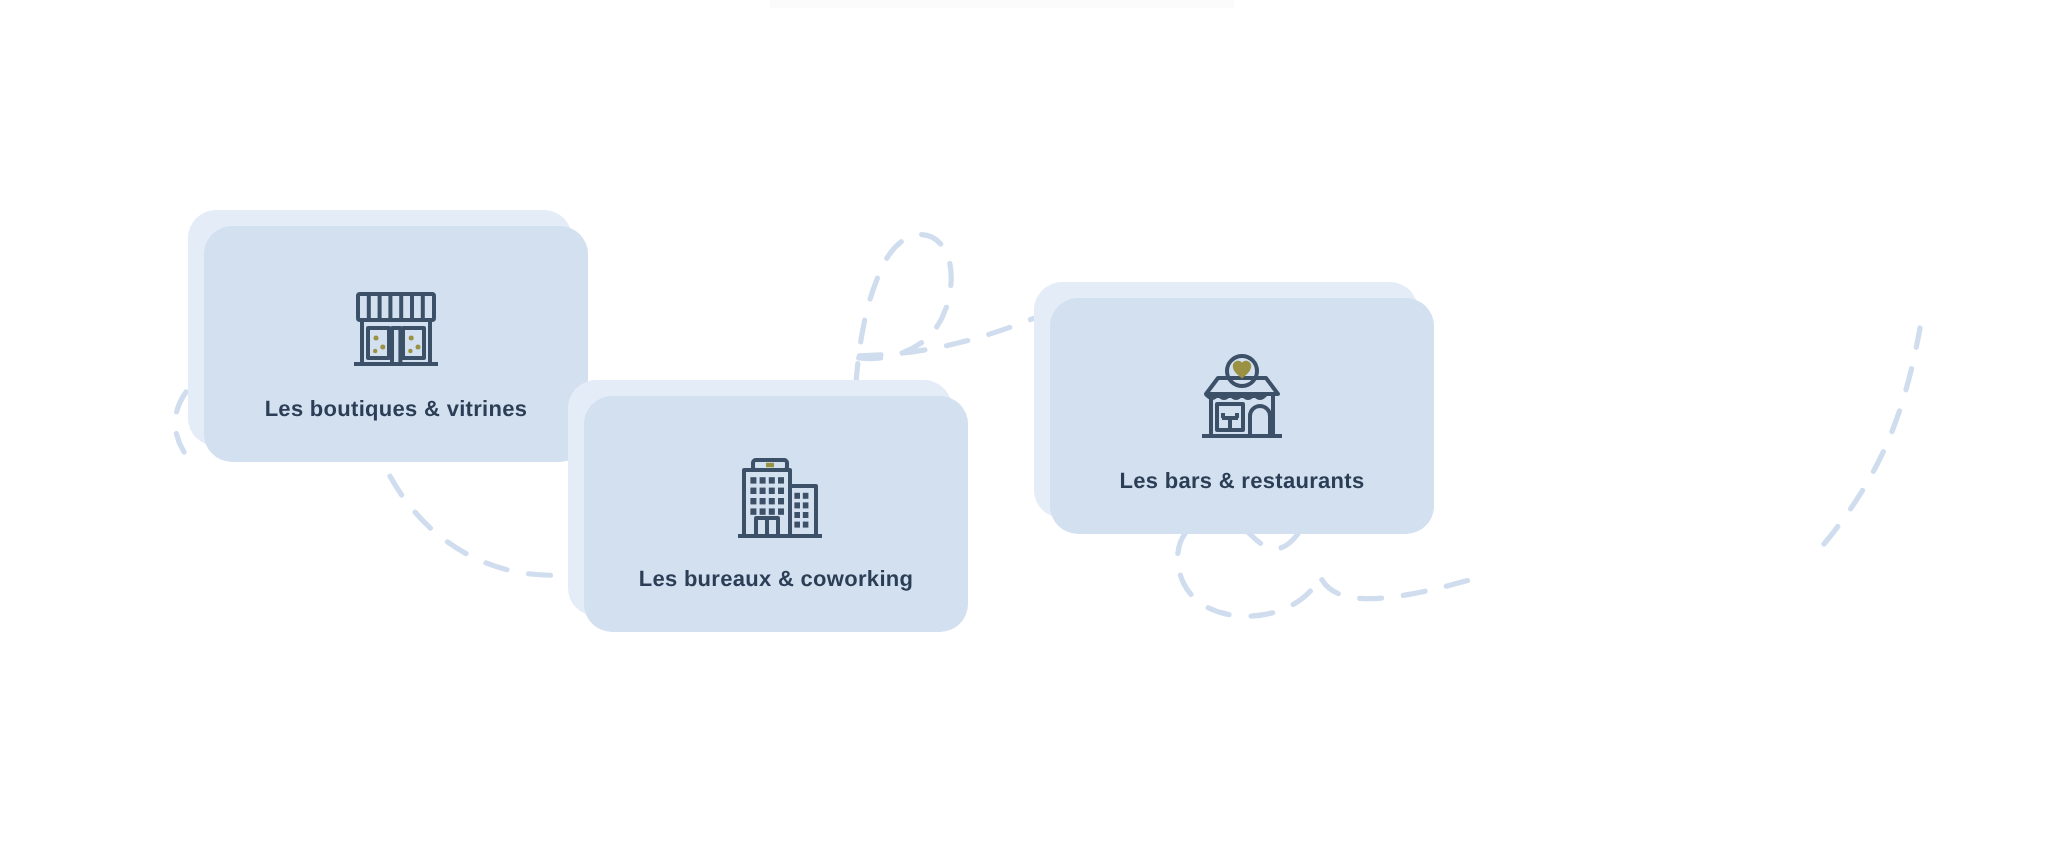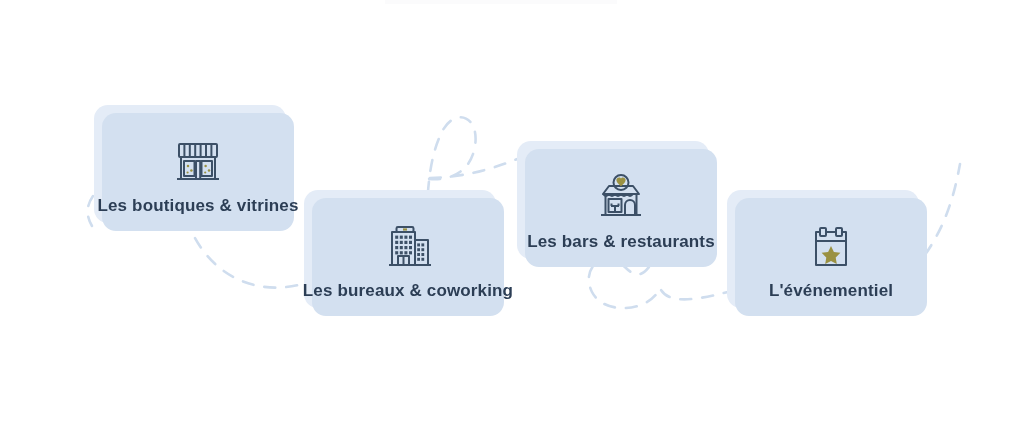--- a/index.html
+++ b/index.html
@@ -42,31 +42,31 @@
     justify-content:center;
     box-sizing:border-box;
     padding-top:6px;
   }
   .icon-slot{
     width:56px;height:50px;
     display:flex;align-items:center;justify-content:center;
     margin-bottom:10px;
   }
   .card-label{
-    font-size:17px;
+    font-size:11px;
     font-weight:bold;
     color:#2c3e55;
     letter-spacing:.15px;
     line-height:1;
     white-space:nowrap;
   }
 
   
   #card-boutiques{left:102px;top:113px;}
-  #card-bureaux{left:312px;top:198px;}
+  #card-bureaux{left:292px;top:198px;}
   #card-bars{left:525px;top:113px;margin-top:36px;}
   #card-evenementiel{left:735px;top:198px;}
 </style>
 </head>
 <body>
 
 <div id="stage">
 
   <div class="top-strip"></div>
 
@@ -204,35 +204,14 @@
             <path d="M17.5 30.5 V33"></path>
             <path d="M24.5 30.5 V33"></path>
           </g>
           <path d="M27 13.2 c-3.4-2.6-4.6-4.4-4.6-6.1 0-1.6 1.3-2.7 2.7-2.7 1.1 0 1.6 .5 1.9 1 .3-.5 .8-1 1.9-1 1.4 0 2.7 1.1 2.7 2.7 0 1.7-1.2 3.5-4.6 6.1z" fill="#9a9142"></path>
         </svg>
       </div>
       <div class="card-label">Les bars &amp; restaurants</div>
     </div>
   </div>
 
-  <div class="card-wrap" id="card-evenementiel">
-    <div class="ghost"></div>
-    <div class="card">
-      <div class="icon-slot">
-        <svg width="48" height="48" viewBox="0 0 48 48">
-          <g fill="none" stroke="#3c5067" stroke-width="2" stroke-linejoin="round">
-
-            <rect x="13" y="5" width="6" height="8" rx="1"></rect>
-            <rect x="29" y="5" width="6" height="8" rx="1"></rect>
-
-            <path d="M13 9 H9 V42 H39 V9 H35"></path>
-            <line x1="19" y1="9" x2="29" y2="9"></line>
-
-            <line x1="9" y1="18" x2="39" y2="18"></line>
-          </g>
-          <path d="M24 23 l2.9 5.9 6.5 .95 -4.7 4.6 1.1 6.5 -5.8 -3.05 -5.8 3.05 1.1 -6.5 -4.7 -4.6 6.5 -.95z" fill="#9a9142"></path>
-        </svg>
-      </div>
-      <div class="card-label">L'événementiel</div>
-    </div>
-  </div>
 
 </div>
 
 </body></html>

